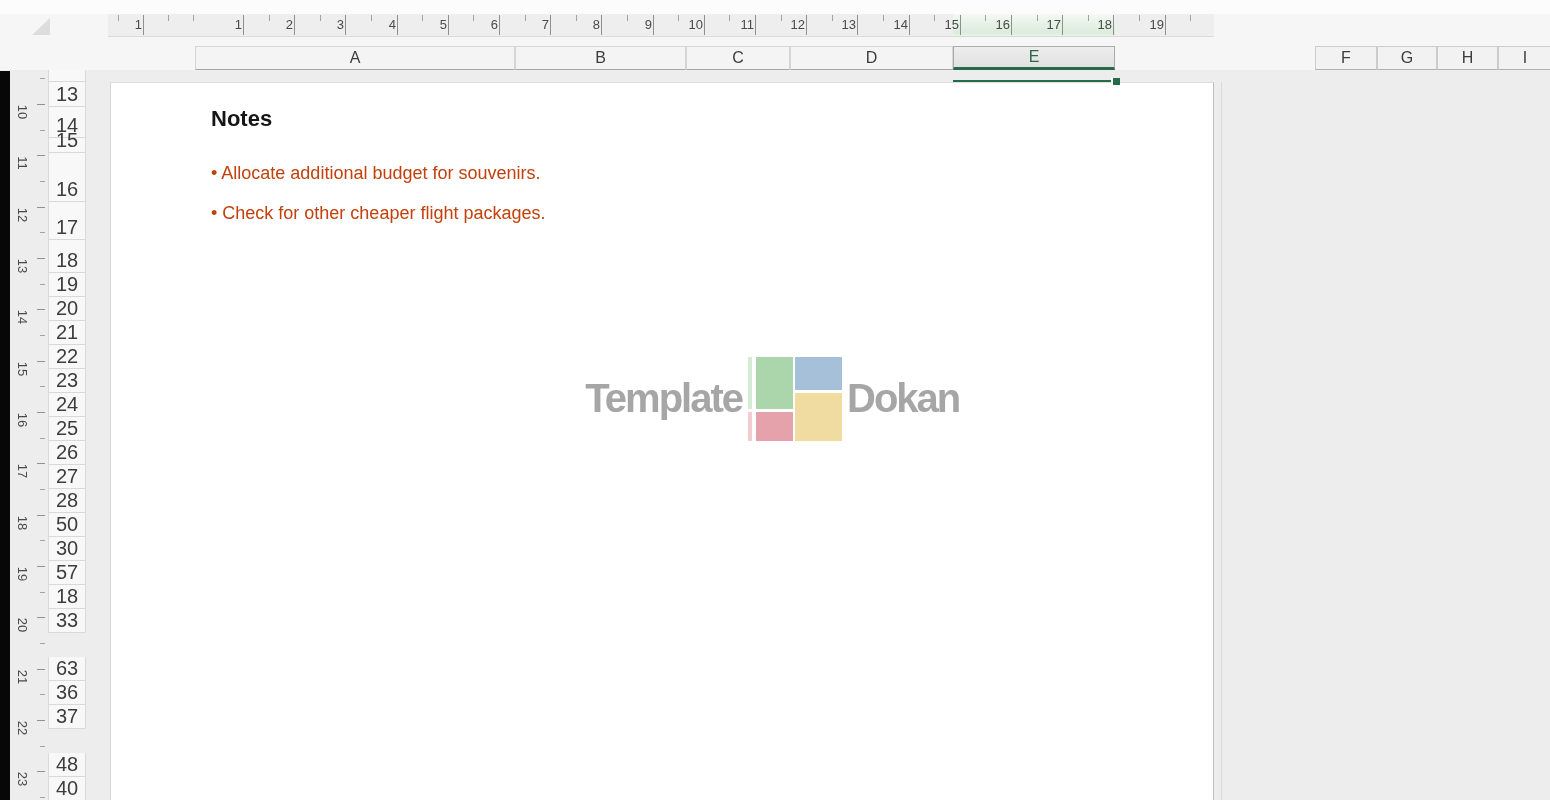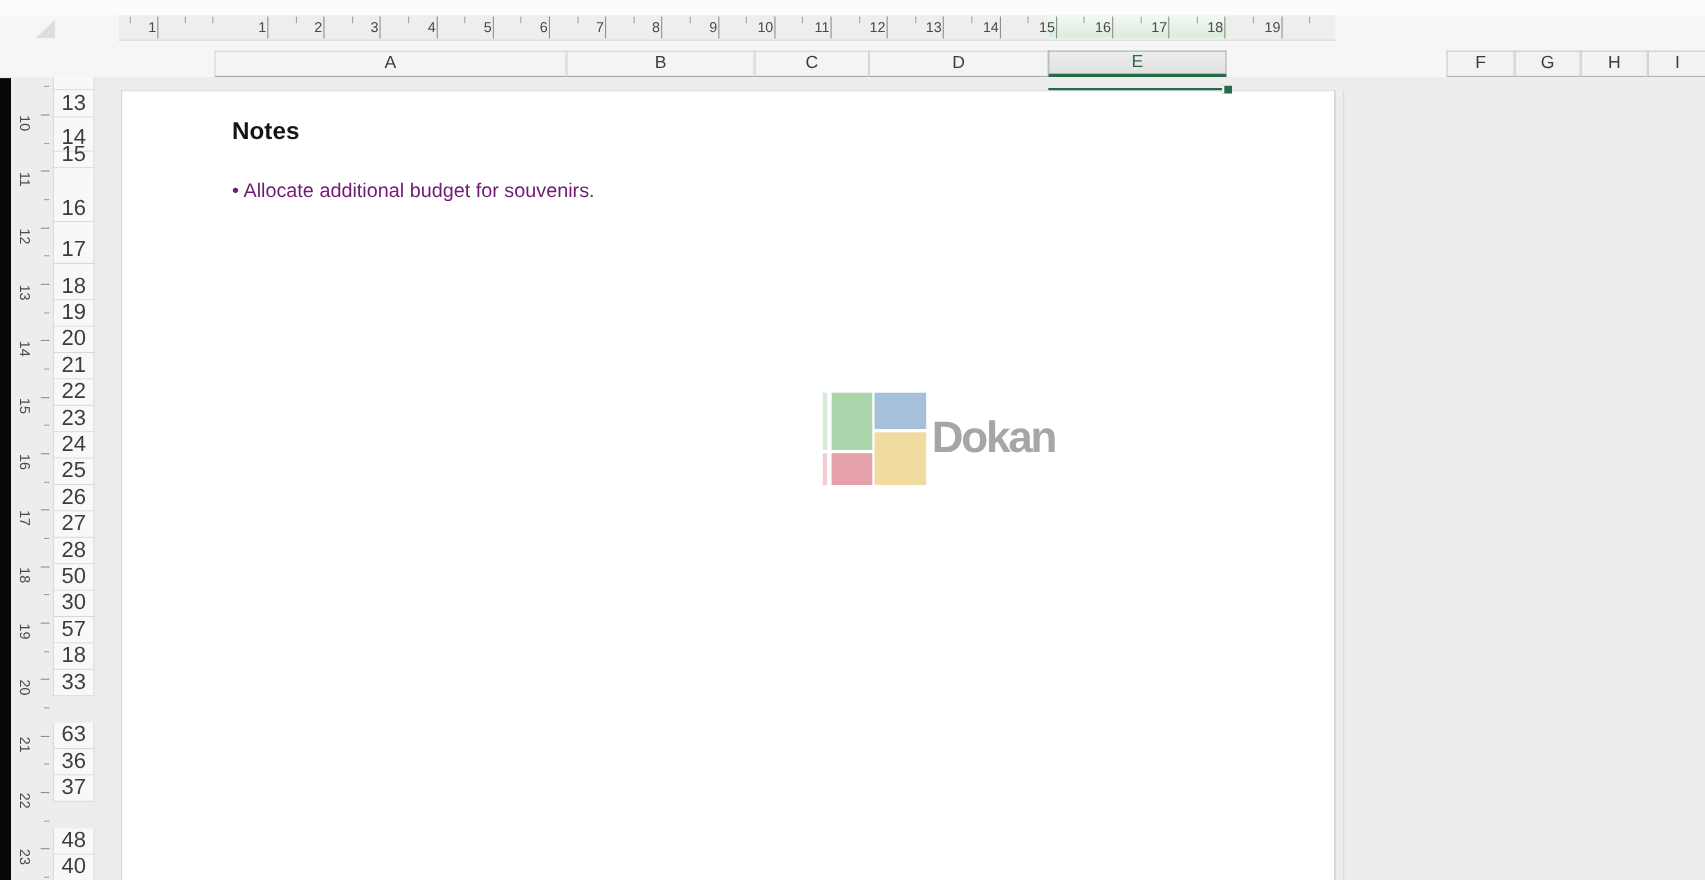--- a/index.html
+++ b/index.html
@@ -42,21 +42,21 @@
   
   .rowhead{position:absolute;left:48px;width:38px;background:#f8f8f8;box-sizing:border-box;
     border:1px solid #d9d9d9;border-top:none;
     display:flex;align-items:flex-end;justify-content:center;
     font-size:20px;line-height:15px;color:#3d3d3d;padding-bottom:4px;}
   
   .sel-line{position:absolute;left:953px;top:80px;width:160px;height:2px;background:#256b47;}
   .sel-handle{position:absolute;left:1111px;top:78px;width:7px;height:7px;background:#256b47;border-left:2px solid #ffffff;box-sizing:content-box;}
   
   .notes-heading{position:absolute;left:211px;top:106px;font-size:22px;font-weight:bold;color:#151515;line-height:26px;}
-  .bullet-line{position:absolute;left:211px;font-size:18px;color:#701a75;line-height:23px;white-space:nowrap;}
+  .bullet-line{position:absolute;left:211px;font-size:18px;color:#c2410c;line-height:23px;white-space:nowrap;}
   .bullet-1{top:162px;}
   .bullet-2{top:202px;}
   
   .wm-word{position:absolute;top:376px;font-size:40px;font-weight:bold;color:#a6a6a6;
     letter-spacing:-2px;line-height:44px;white-space:nowrap;}
   .wm-left{left:568px;width:174px;text-align:right;}
   .wm-right{left:847px;}
   .wm-block{position:absolute;}
 </style>
 </head>
@@ -246,21 +246,23 @@
       <div class="rowhead" style="top: 760px; height: 24px; margin-top: 29px;">38</div>
       <div class="rowhead" style="top: 753px; height: 24px;">48</div>
       <div class="rowhead" style="top: 777px; height: 24px;">40</div>
     </div>
 
   <div class="sel-line"></div>
   <div class="sel-handle"></div>
 
   <div class="notes-heading">Notes</div>
   <div class="bullet-line bullet-1">• Allocate additional budget for souvenirs.</div>
-
+  <div class="bullet-line bullet-2">• Check for other cheaper flight packages.</div>
+
+  <div class="wm-word wm-left" style="color: rgb(166, 166, 166);">Template</div>
   <div id="wm-blocks">
       <div class="wm-block" style="left: 748px; top: 357px; width: 4px; height: 52px; background: rgb(212, 235, 212);"></div>
       <div class="wm-block" style="left: 756px; top: 357px; width: 37px; height: 52px; background: rgb(171, 214, 171);"></div>
       <div class="wm-block" style="left: 795px; top: 357px; width: 47px; height: 33px; background: rgb(166, 192, 218);"></div>
       <div class="wm-block" style="left: 795px; top: 393px; width: 47px; height: 48px; background: rgb(240, 220, 160);"></div>
       <div class="wm-block" style="left: 748px; top: 412px; width: 4px; height: 29px; background: rgb(242, 204, 209);"></div>
       <div class="wm-block" style="left: 756px; top: 412px; width: 37px; height: 29px; background: rgb(229, 162, 170);"></div>
     </div>
   <div class="wm-word wm-right" style="color: rgb(166, 166, 166);">Dokan</div>
 

